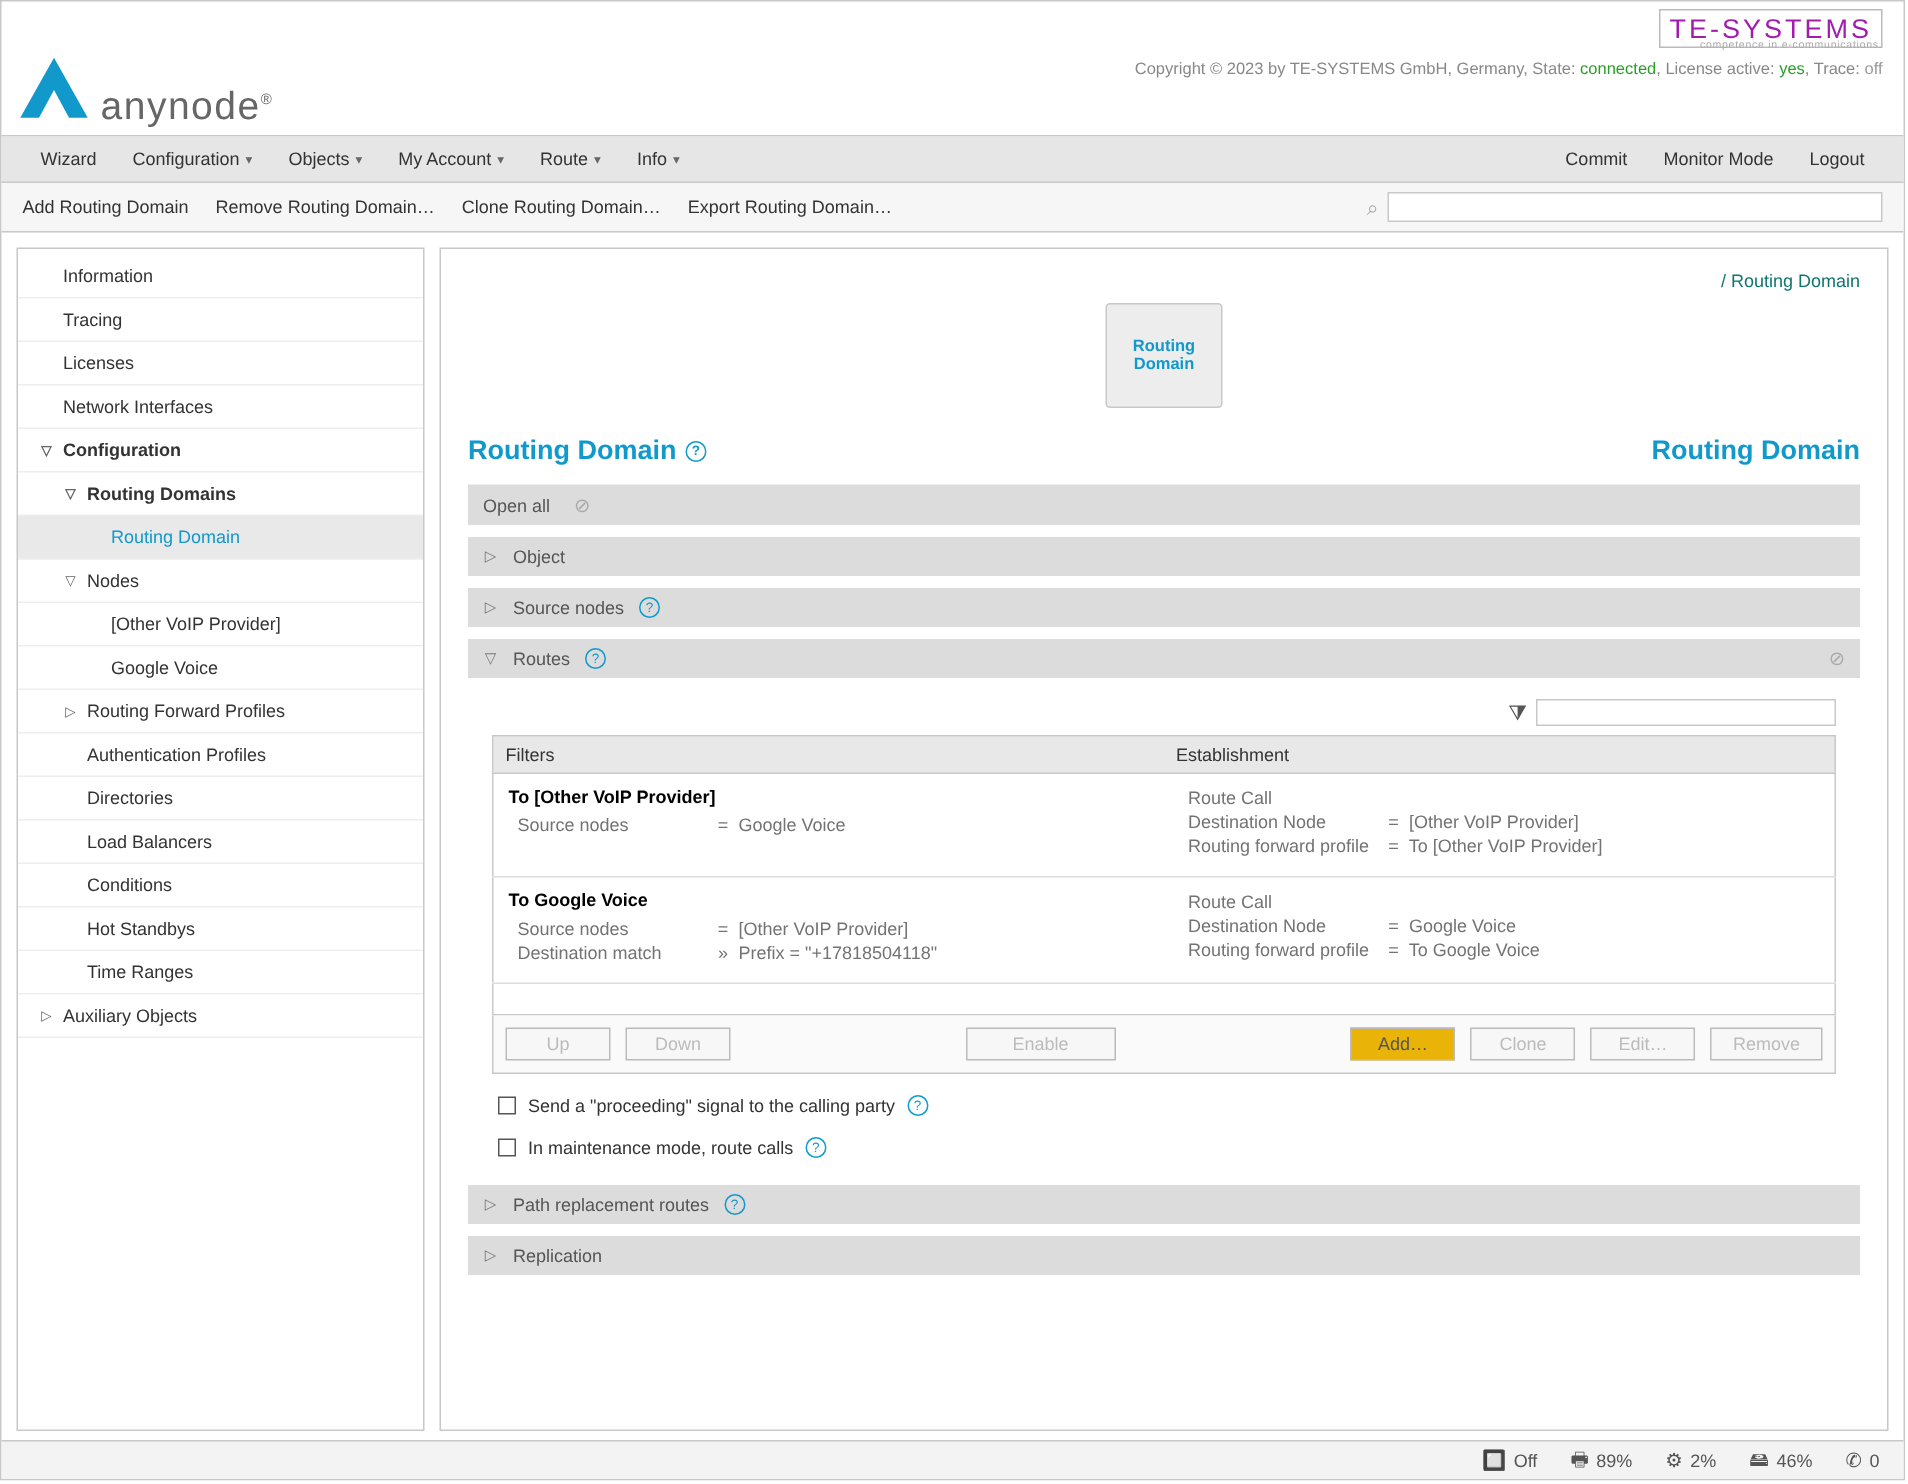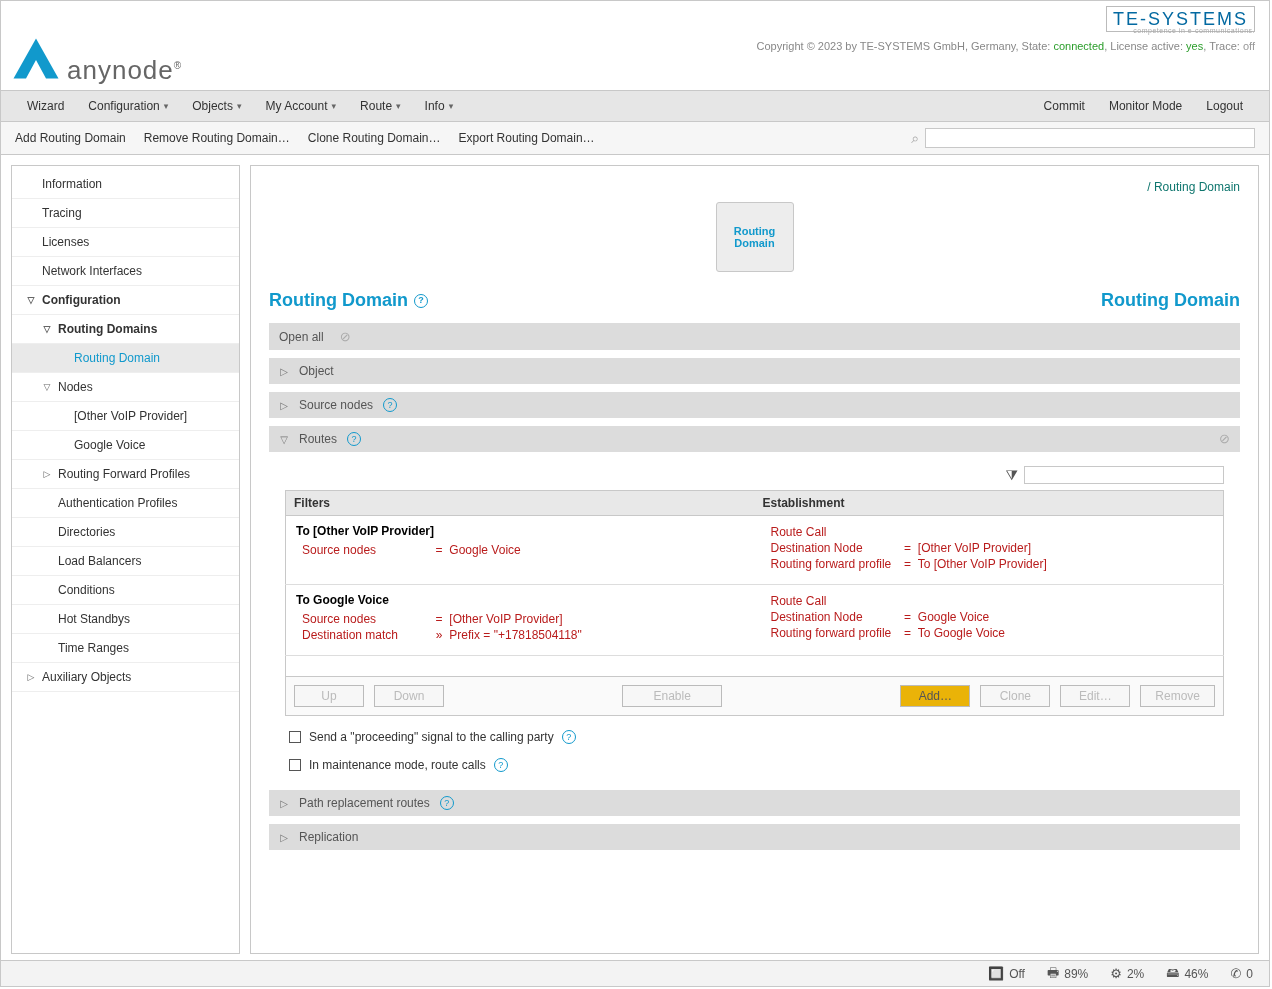--- a/index.html
+++ b/index.html
@@ -33,21 +33,21 @@
     border-bottom: 1px solid var(--border-gray);
     display: flex;
     justify-content: space-between;
     padding: 8px 14px 4px 10px;
   }
   .logo { display: flex; align-items: flex-end; gap: 6px; }
   .logo svg { width: 50px; height: 50px; }
   .logo-text { font-size: 26px; color: #666; letter-spacing: 1px; margin-top: 6px; }
   .logo-text sup { font-size: 10px; }
   .brand-right { text-align: right; color: #888; font-size: 11px; display: flex; flex-direction: column; gap: 6px; }
-  .te-logo { font-family: Arial; letter-spacing: 2px; color: #0369a1; font-size: 18px; border:1px solid #bbb; padding: 2px 6px; align-self: flex-end; }
+  .te-logo { font-family: Arial; letter-spacing: 2px; color: #a21caf; font-size: 18px; border:1px solid #bbb; padding: 2px 6px; align-self: flex-end; }
   .te-sub { font-size: 7px; color:#aaa; margin-top:-3px; letter-spacing:0.5px; }
   .green { color: var(--link-green); }
   .off { color: #999; }
   
   .main-menu {
     background: var(--bar-gray);
     border-bottom: 1px solid var(--border-gray);
     display: flex;
     justify-content: space-between;
     padding: 0 14px;
@@ -77,21 +77,21 @@
   .search-glyph { color: #aaa; font-size: 14px;}
   
   .body-split {
     flex: 1;
     display: flex;
     padding: 10px 10px 6px 10px;
     gap: 10px;
     overflow: hidden;
   }
   .sidebar {
-    width: 229px;
+    width: 272px;
     border: 1px solid var(--border-gray);
     overflow-y: auto;
     background: #fff;
     padding: 4px 0;
   }
   .nav-row {
     padding: 7px 8px 7px 14px;
     border-bottom: 1px solid #eee;
     cursor: pointer;
     color: var(--text-dark);
@@ -146,29 +146,29 @@
   .filter-row { display:flex; justify-content:flex-end; align-items:center; gap:6px; margin-bottom: 6px;}
   .filter-row input { width: 200px; height: 18px; border:1px solid var(--border-gray); }
   .funnel { color:#555; font-size:14px;}
   table.routes {
     width: 100%; border-collapse: collapse;
     border: 1px solid var(--border-gray);
   }
   table.routes th {
     background: #e8e8e8; text-align: left; padding: 5px 8px;
     border-bottom: 1px solid var(--border-gray);
-    font-weight: bold; color:#333;
+    font-weight: normal; color:#333;
   }
   table.routes td {
     vertical-align: top;
     padding: 8px 10px 12px 10px;
     border-bottom: 1px solid #ddd;
   }
   .route-title { font-weight: bold; color: #000; margin-bottom: 4px;}
-  .kv-line { color:#b91c1c; padding: 1px 0 1px 6px; }
+  .kv-line { color:#737373; padding: 1px 0 1px 6px; }
   .kv-line .k { display:inline-block; min-width: 130px; }
   .kv-line .eq { display:inline-block; width: 14px; text-align:center;}
   .btn-row {
     display: flex; gap: 10px; padding: 8px; border: 1px solid var(--border-gray); border-top:none;
     background: #fafafa;
   }
   .btn {
     min-width: 70px; padding: 3px 14px; border:1px solid #bbb; background:#fff;
     color:#555; cursor:pointer; font-size:12px;
   }

